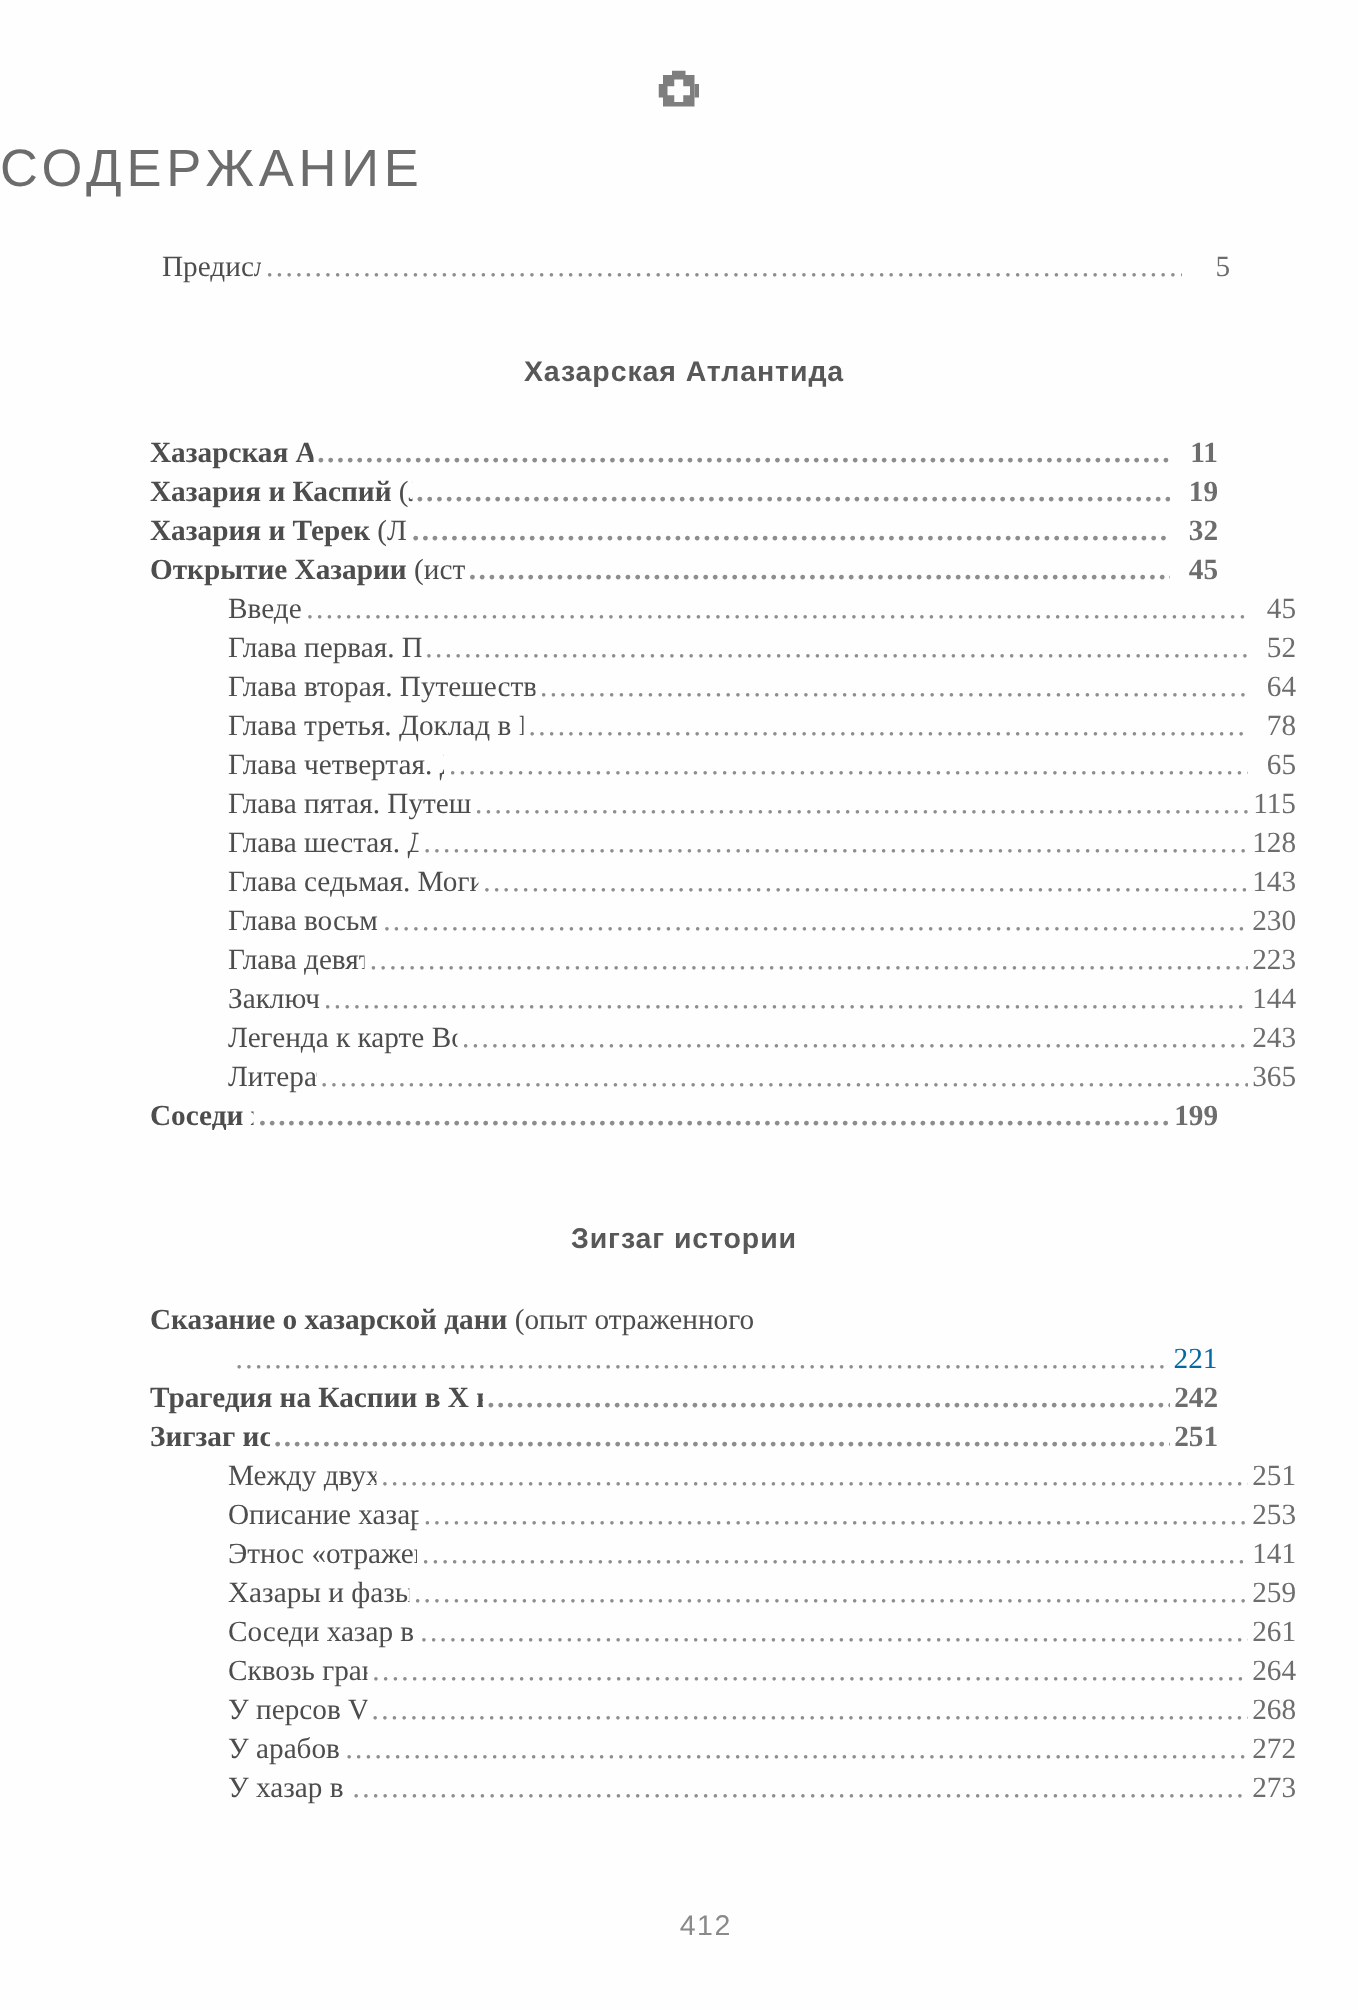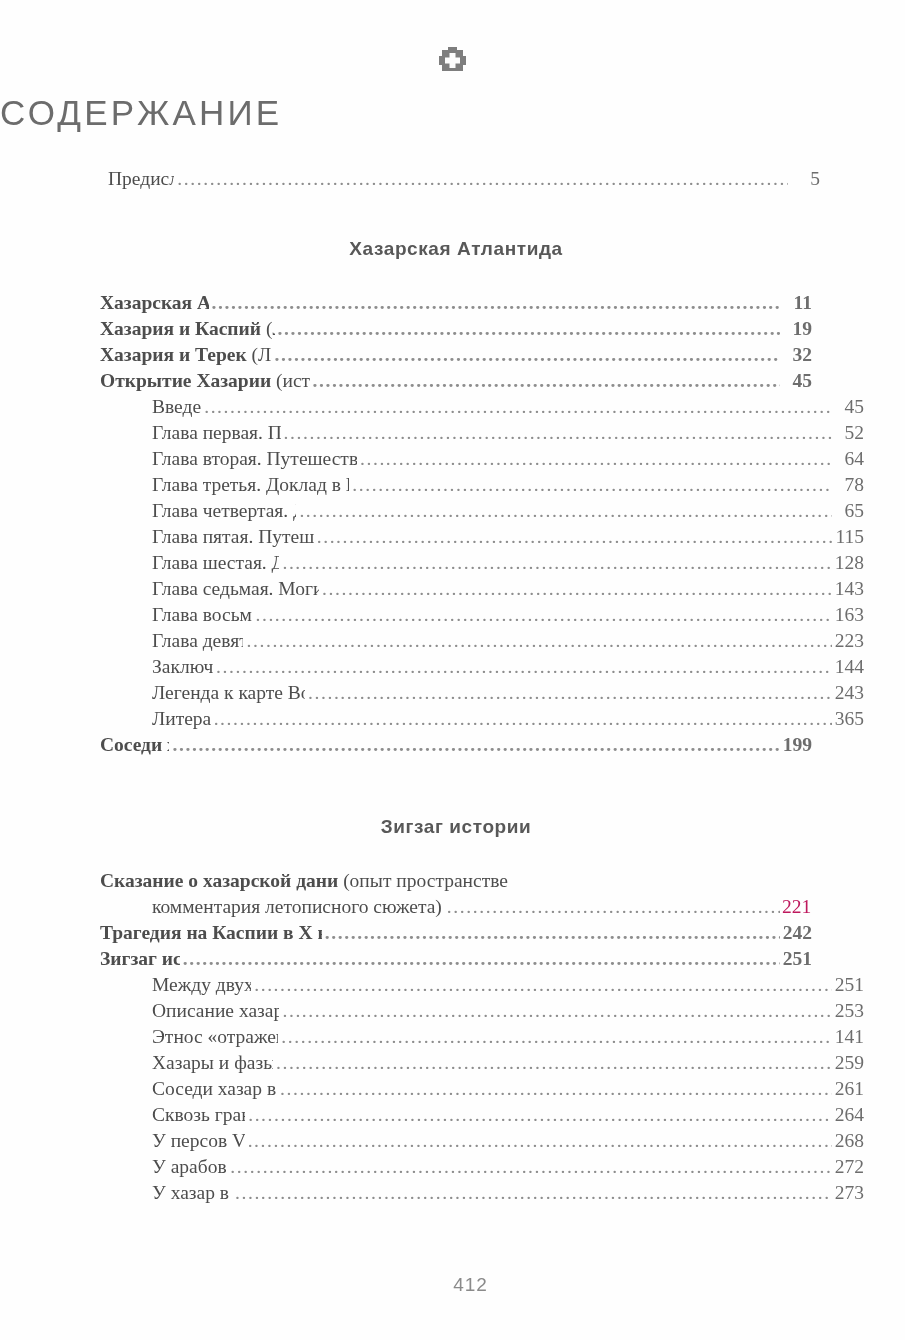--- a/index.html
+++ b/index.html
@@ -130,23 +130,23 @@
     overflow: hidden;
     margin: 0 2px 0 5px;
     letter-spacing: 1.6px;
     color: #8d8d8d;
   }
   .entry-multiline .second-line .leader::before {
     content: "...........................................................................................................................................................";
   }
   .entry-multiline .second-line .page-no {
     flex: 0 0 auto;
-    text-align: left;
+    text-align: center;
     min-width: 30px;
-    color: #be185d;
+    color: #0369a1;
   }
 
   
   .part-heading {
     text-align: center;
     font-family: "Liberation Sans", "DejaVu Sans", sans-serif;
     font-weight: 700;
     font-size: 19px;
     letter-spacing: 0.6px;
     color: #585858;
@@ -270,21 +270,21 @@
 
     <div class="entry level-sub">
       <span class="label">Глава седьмая. Могилы и размышления </span>
       <span class="leader"></span>
       <span class="page-no">143</span>
     </div>
 
     <div class="entry level-sub">
       <span class="label">Глава восьмая. Терек</span>
       <span class="leader"></span>
-      <span class="page-no">163</span>
+      <span class="page-no">230</span>
     </div>
 
     <div class="entry level-sub">
       <span class="label">Глава девятая. Дон</span>
       <span class="leader"></span>
       <span class="page-no">223</span>
     </div>
 
     <div class="entry level-sub">
       <span class="label">Заключение </span>
@@ -310,23 +310,22 @@
       <span class="page-no">199</span>
     </div>
 
     <div class="spacer-xl"></div>
     <div class="spacer-s"></div>
 
     <div class="part-heading">Зигзаг  истории</div>
     <div class="spacer-l"></div>
 
     <div class="entry-multiline">
-      <div class="first-line"><span>Сказание о хазарской дани </span><span class="sub-note">(опыт пространстве</span></div>
+      <div class="first-line"><span>Сказание о хазарской дани </span><span class="sub-note">(опыт отраженного</span></div>
       <div class="second-line">
-        <span class="label">комментария летописного сюжета) </span>
         <span class="leader"></span>
         <span class="page-no">221</span>
       </div>
     </div>
 
     <div class="entry level-top">
       <span class="label">Трагедия на Каспии в X в . и «Повесть временных лет»</span>
       <span class="leader"></span>
       <span class="page-no">242</span>
     </div>

